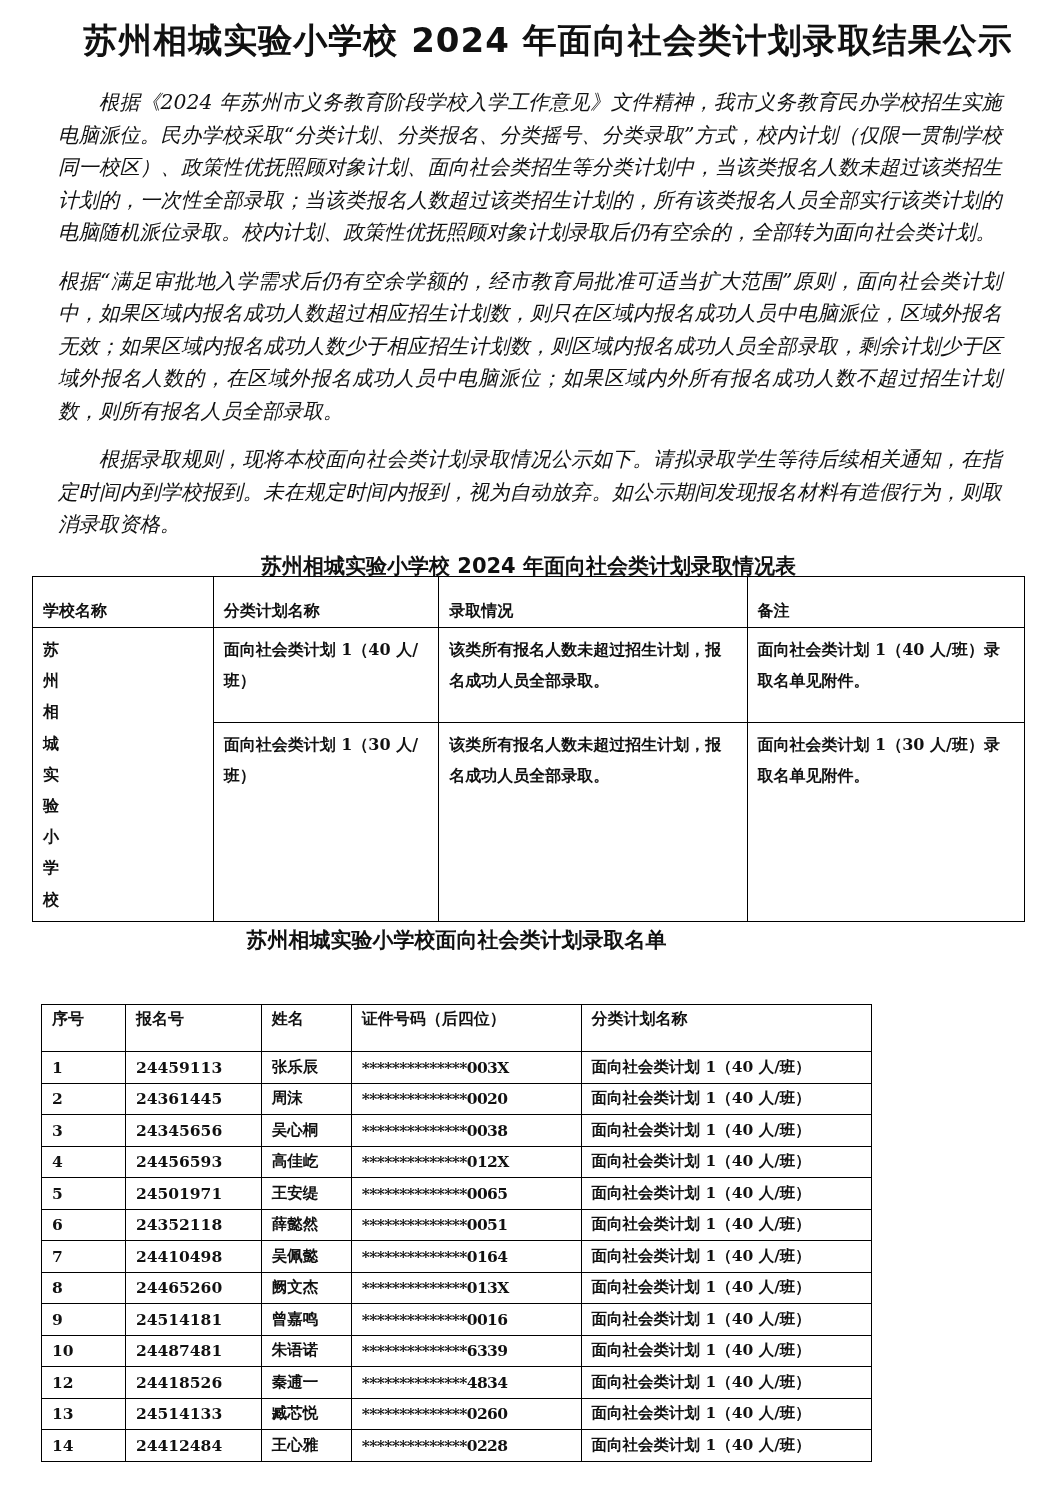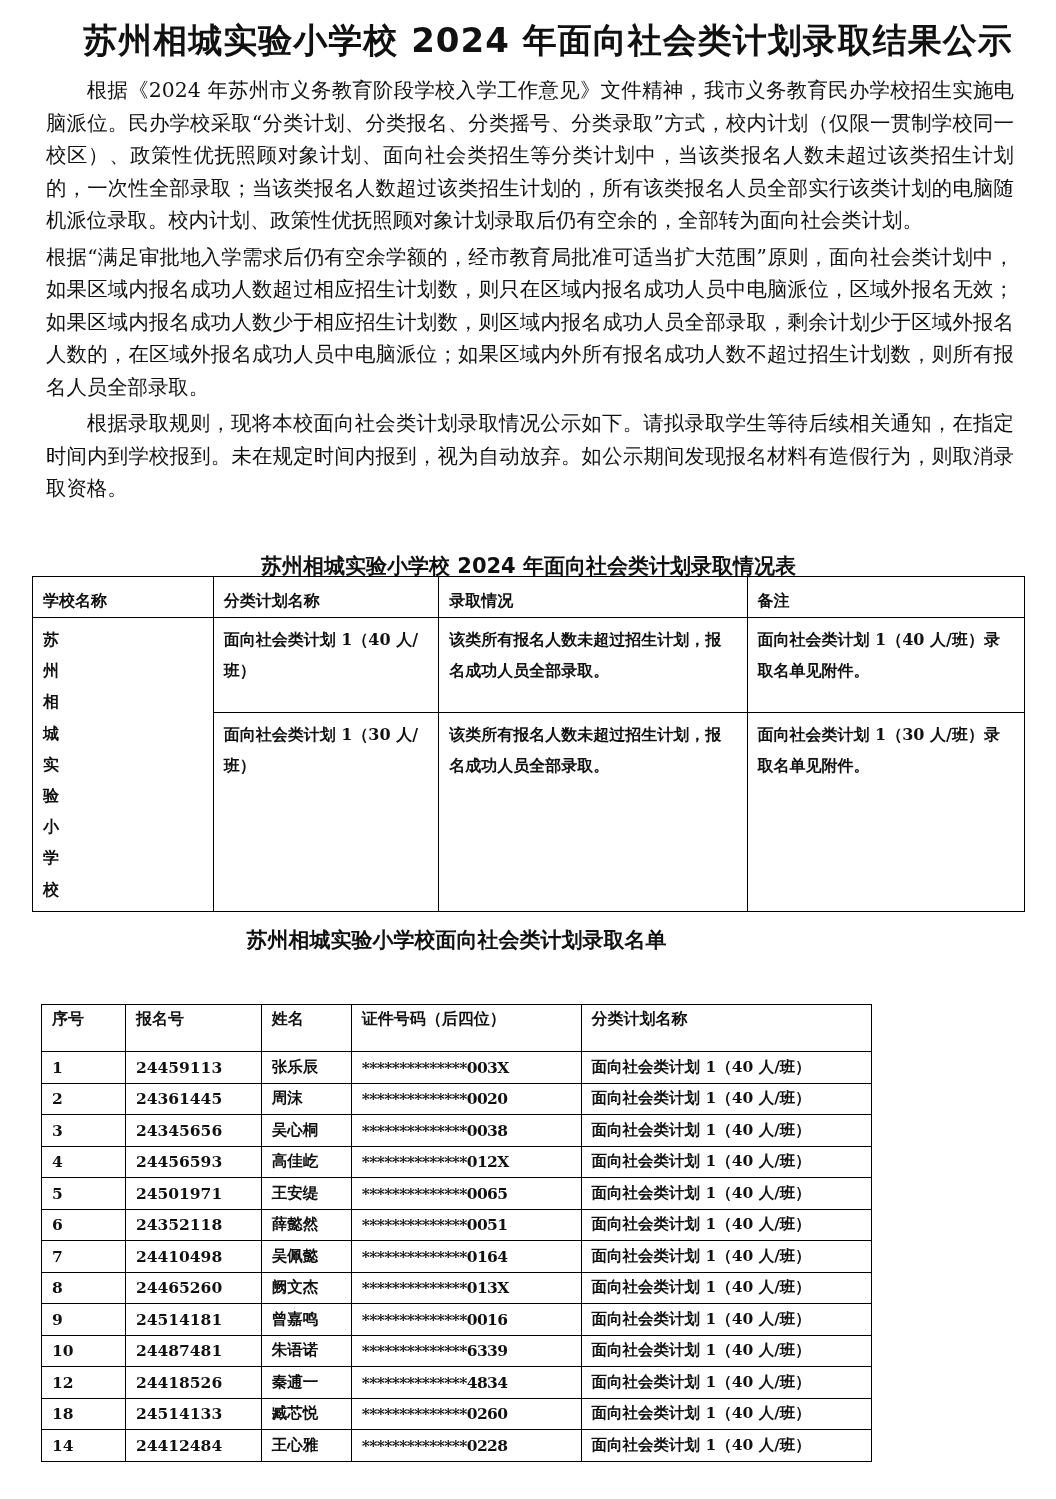--- a/index.html
+++ b/index.html
@@ -1,25 +1,25 @@
 <!DOCTYPE html>
 <html><head>
 <meta charset="utf-8">
 <style>
   html, body { margin: 0; padding: 0; background: #ffffff; }
   body { width: 1056px; height: 1499px; position: relative; overflow: hidden; color: #111; font-family: "DejaVu Sans", sans-serif; }
   .title { position: absolute; left: 0; top: 18px; width: 1096px; text-align: center; font-size: 34px; font-weight: bold; letter-spacing: 1px; white-space: nowrap; }
   .body-text { position: absolute; left: 42px; top: 70px; width: 976px; font-family: "DejaVu Serif", serif; font-size: 20.4px; line-height: 32.5px; text-align: justify; }
-  .body-text p { margin: 4px; }
+  .body-text p { margin: 16px; font-style: italic; }
   .indent { text-indent: 2em; }
   .cap { position: absolute; font-weight: bold; font-size: 21px; text-align: center; white-space: nowrap; }
   table { border-collapse: collapse; position: absolute; font-family: "DejaVu Serif", serif; font-weight: bold; font-size: 16px; }
   td, th { border: 1.5px solid #000; text-align: left; vertical-align: top; padding: 0; font-weight: bold; }
   #summary { left: 32px; top: 576px; width: 993px; }
-  #summary th { height: 32px; padding: 8px 10px 0; vertical-align: middle; }
+  #summary th { height: 32px; padding: 18px 10px 0; vertical-align: middle; }
   #summary td { padding: 6px 10px; line-height: 31px; }
   #summary .row1 td.plan, #summary .row1 td.stat, #summary .row1 td.note { height: 76px; }
   #summary .school { width: 160px; line-height: 31.2px; }
   #summary .school span { display: block; }
   #names { left: 41px; top: 1004px; width: 831px; }
   #names th { height: 42px; padding: 4px 10px 0; }
   #names td { height: 30.5px; padding: 0 10px; vertical-align: middle; font-size: 15.5px; }
   .mask { letter-spacing: -0.6px; }
 </style>
 </head>
@@ -164,21 +164,21 @@
         <td>面向社会类计划 1（40 人/班）</td>
       </tr>
       <tr>
         <td>12</td>
         <td>24418526</td>
         <td>秦逋一</td>
         <td class="mask">**************4834</td>
         <td>面向社会类计划 1（40 人/班）</td>
       </tr>
       <tr>
-        <td>18</td>
+        <td>13</td>
         <td>24514133</td>
         <td>臧芯悦</td>
         <td class="mask">**************0260</td>
         <td>面向社会类计划 1（40 人/班）</td>
       </tr>
       <tr>
         <td>14</td>
         <td>24412484</td>
         <td>王心雅</td>
         <td class="mask">**************0228</td>

